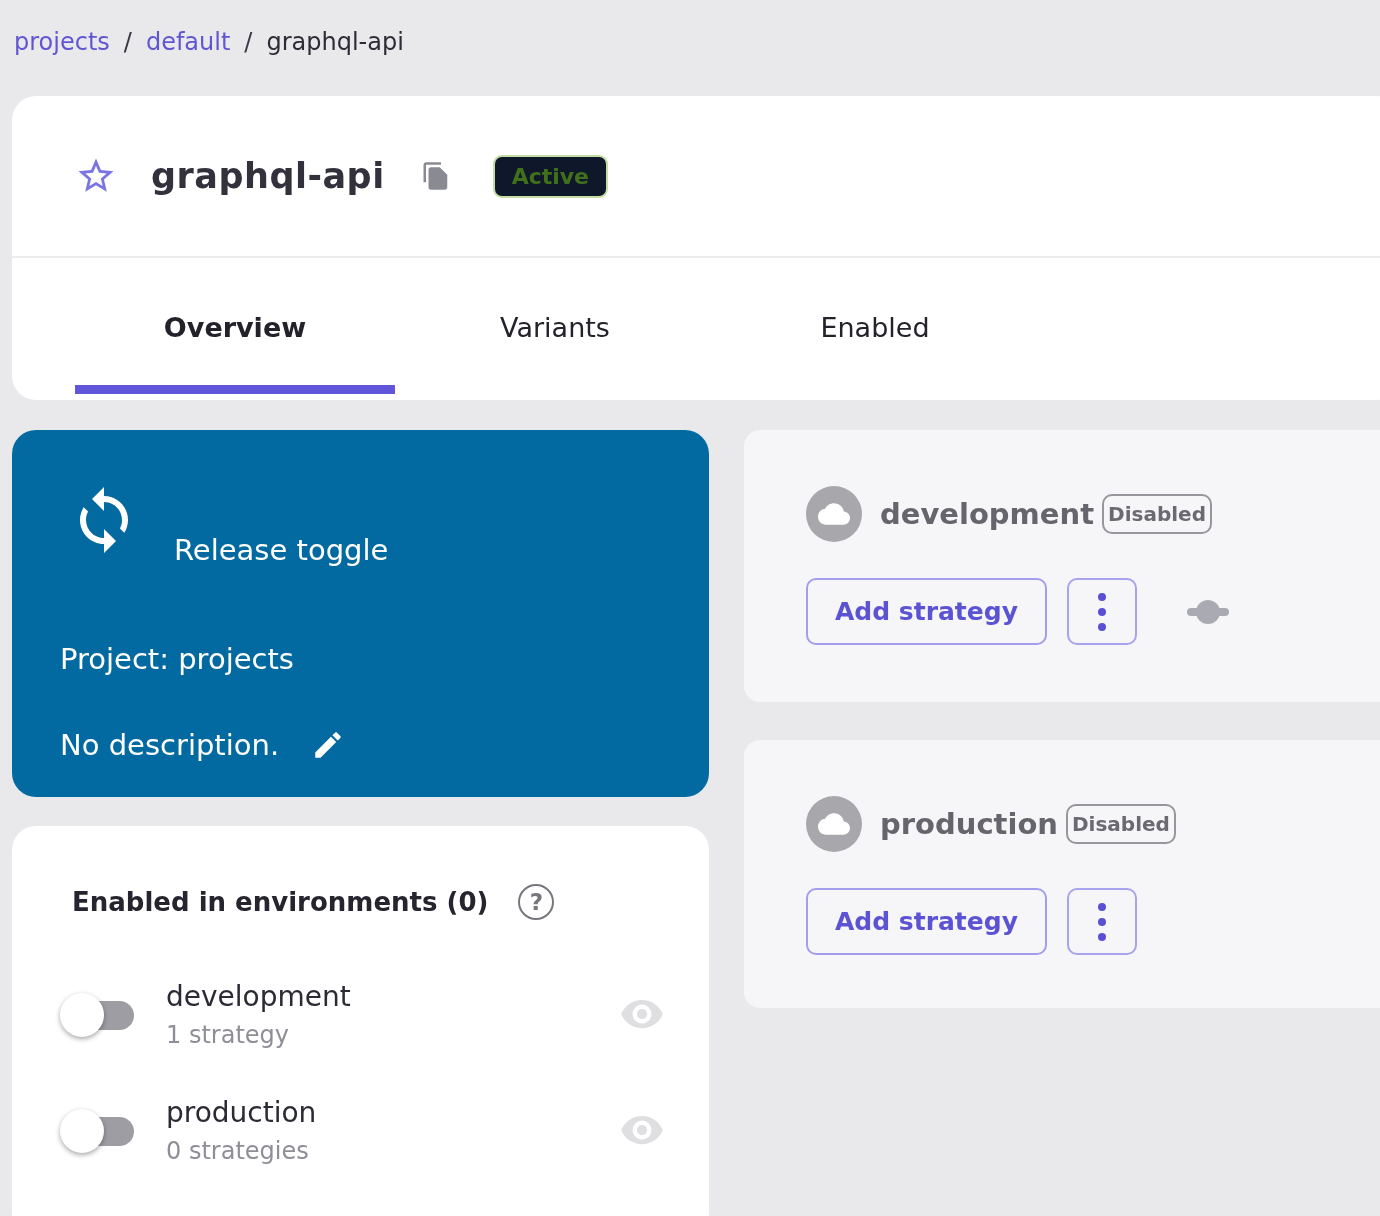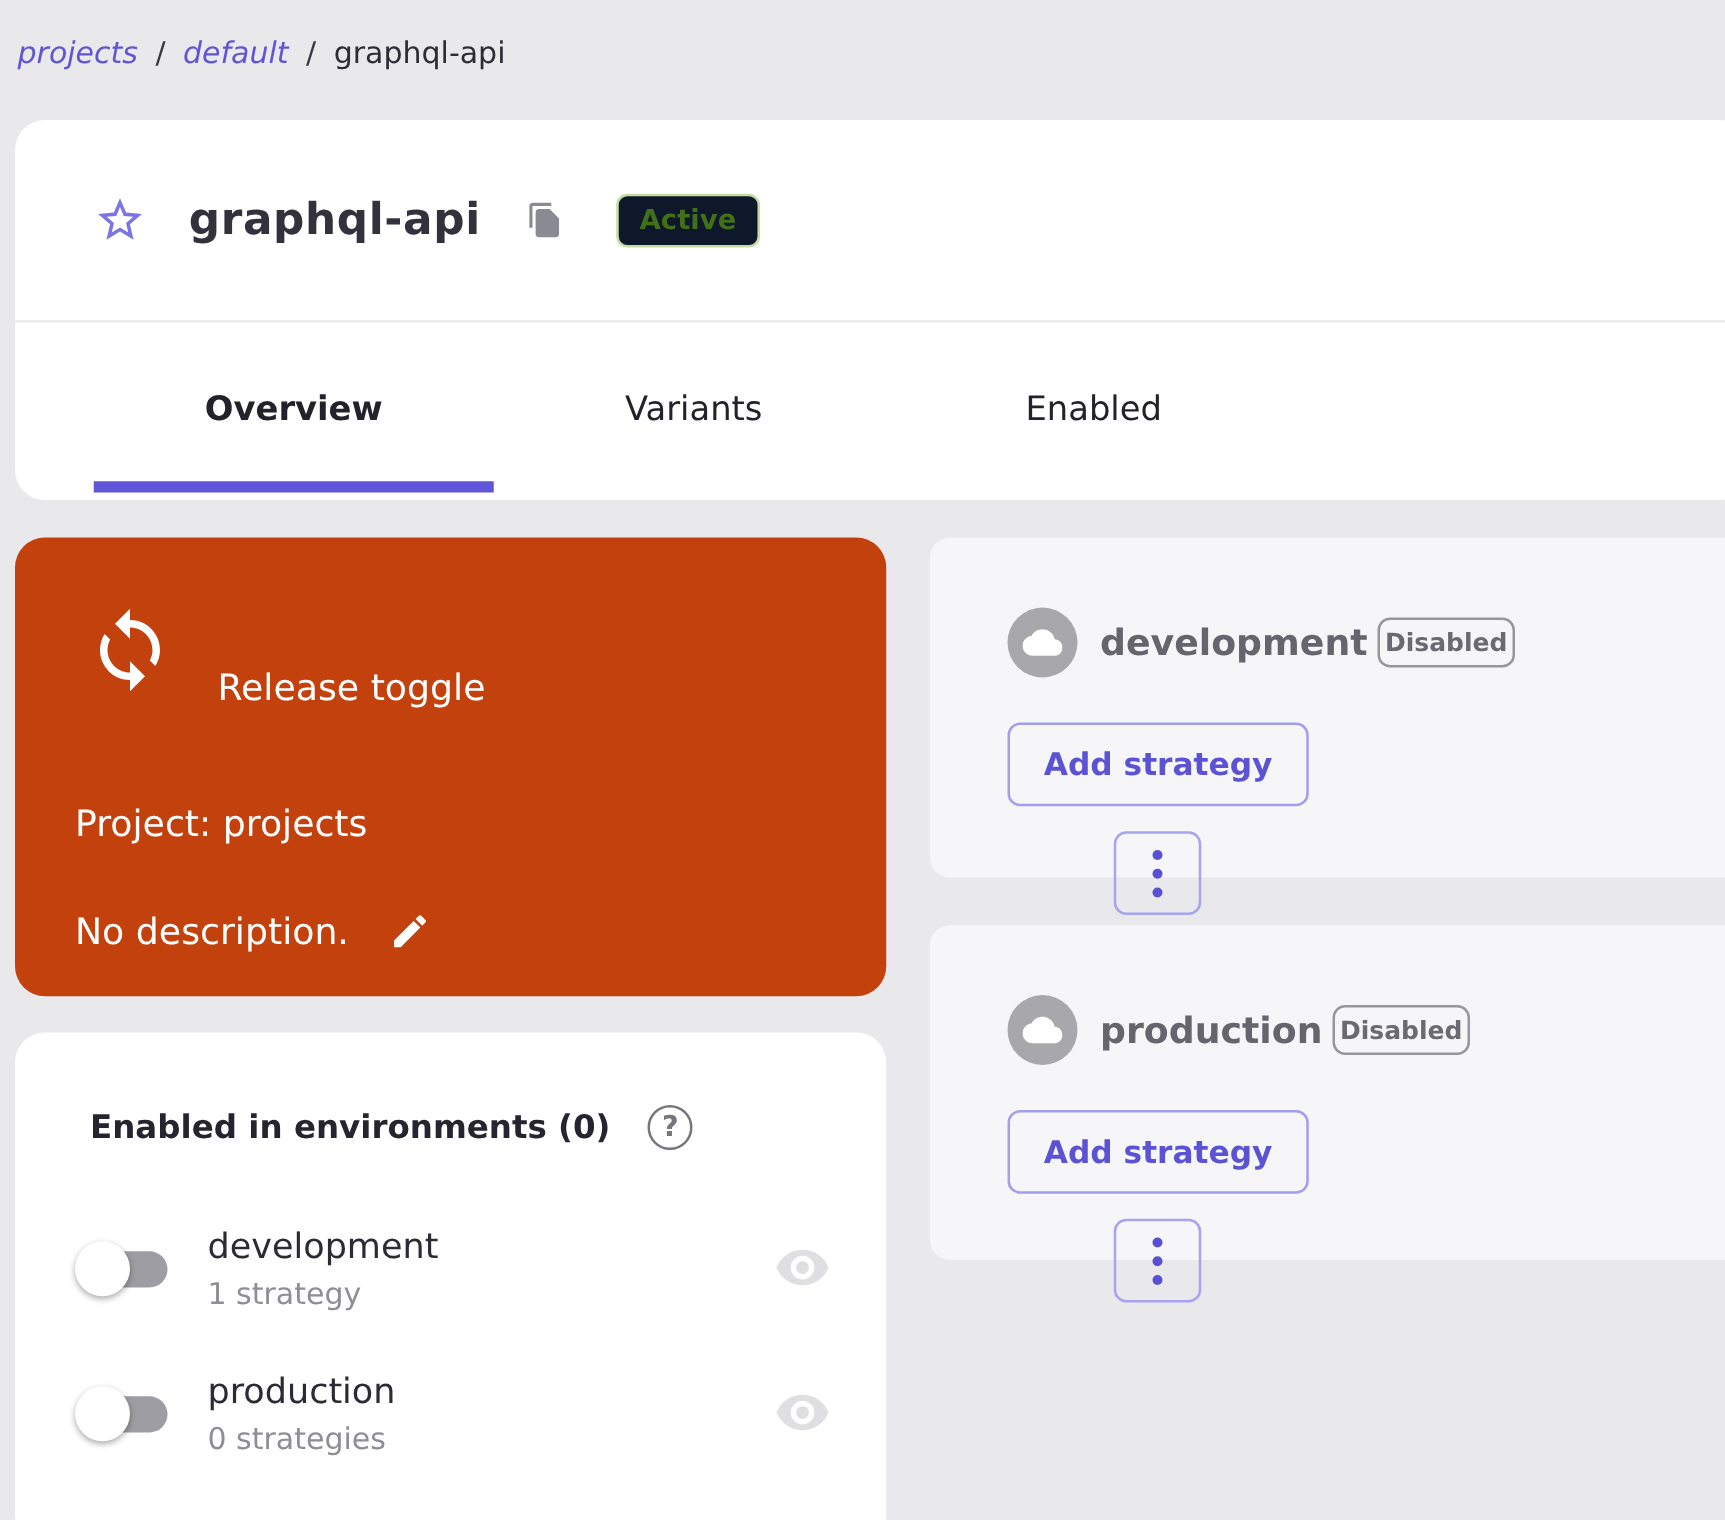--- a/index.html
+++ b/index.html
@@ -9,21 +9,21 @@
     font-family:"DejaVu Sans","Liberation Sans",sans-serif;
     color:#2c2a34;
     position:relative;
   }
 
   
   .breadcrumb {
     position:absolute; left:14px; top:28px;
     font-size:24px; display:flex; gap:14px; align-items:center;
   }
-  .crumb-link { color:#6156d2; cursor:pointer;font-style:italic; }
+  .crumb-link { color:#6156d2; cursor:pointer; }
   .crumb-sep  { color:#3a3843; }
   .crumb-current { color:#2e2c36; }
 
   
   .header-card {
     position:absolute; left:12px; top:96px; width:1388px; height:304px;
     background:#ffffff; border-radius:24px;
   }
   .title-row {
     height:162px; display:flex; align-items:center; padding-left:63px;
@@ -44,21 +44,21 @@
   }
   .tab.active { font-weight:bold; }
   .tab-indicator {
     position:absolute; left:0; bottom:2px; width:320px; height:9px;
     background:#6156d9;
   }
 
   
   .purple-card {
     position:absolute; left:12px; top:430px; width:697px; height:367px;
-    background:#c2410c; border-radius:24px; color:#ffffff;
+    background:#0369a1; border-radius:24px; color:#ffffff;
   }
   .loop-icon { position:absolute; left:56px; top:54px; }
   .type-label { position:absolute; left:162px; top:103px; font-size:29px; }
   .project-label { position:absolute; left:48px; top:212px; font-size:29px; }
   .desc-row { position:absolute; left:48px; top:298px; font-size:29px; display:flex; align-items:center; gap:32px; }
   .edit-btn { display:flex; cursor:pointer; }
 
   
   .env-panel {
     position:absolute; left:12px; top:826px; width:697px; height:410px;
@@ -99,21 +99,21 @@
   .env-card-head { position:absolute; left:62px; top:56px; display:flex; align-items:center; }
   .cloud-avatar {
     width:56px; height:56px; border-radius:50%; background:#a7a7ac;
     display:flex; align-items:center; justify-content:center; flex:0 0 auto;
   }
   .env-card-name { font-size:29px; font-weight:600; color:#66656d; margin-left:18px; }
   .disabled-badge {
     margin-left:8px; border:2px solid #97969d; border-radius:10px;
     padding:6px 4px; font-size:20px; font-weight:bold; color:#6b6a72;text-align:right;
   }
-  .env-card-controls { position:absolute; left:62px; top:148px; display:flex; align-items:center; gap:20px;flex-direction:column; }
+  .env-card-controls { position:absolute; left:62px; top:148px; display:flex; align-items:center; gap:20px; }
   .add-strategy-btn {
     height:67px; padding:0 27px; background:transparent;
     border:2px solid #a39dee; border-radius:10px;
     color:#5c53d4; font-size:25px; font-weight:bold;
     font-family:inherit; cursor:pointer; display:flex; align-items:center;
   }
   .kebab-btn {
     width:70px; height:67px; border:2px solid #a8a3ef; border-radius:10px;
     display:flex; flex-direction:column; align-items:center; justify-content:center;
     gap:7px; cursor:pointer; background:transparent;

